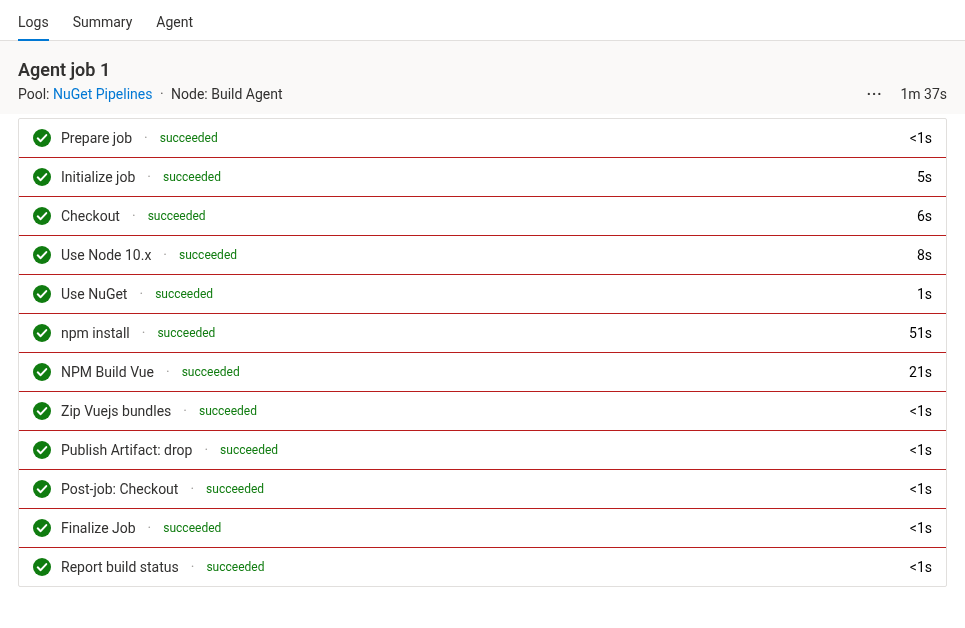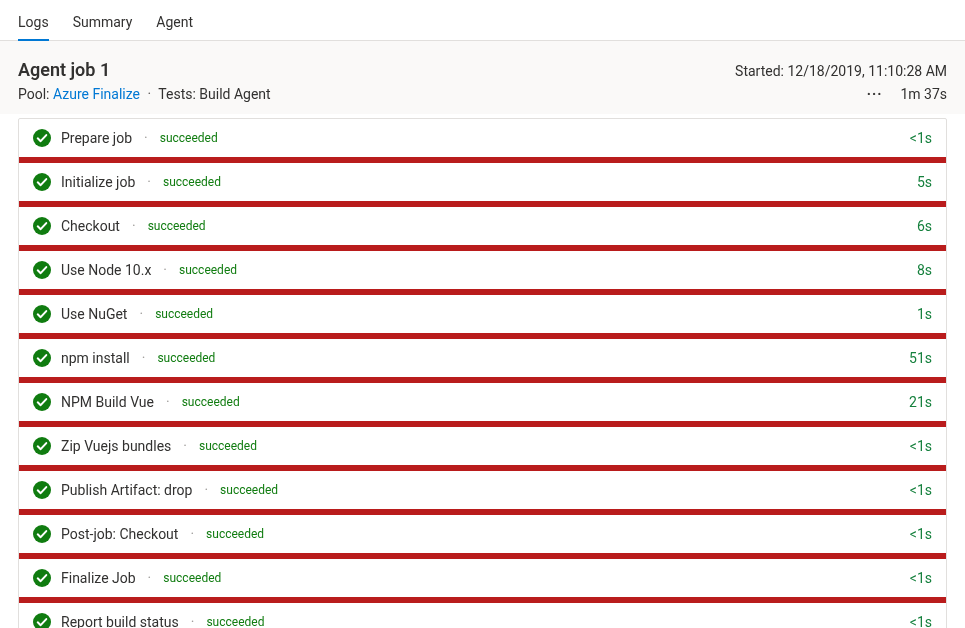--- a/index.html
+++ b/index.html
@@ -88,21 +88,21 @@
   .steps {
     margin: 4px 18px 18px 18px;
     border: 1px solid #e1dfdd;
     border-radius: 2px;
     background: #fff;
   }
   .step-row {
     display: flex;
     align-items: center;
     padding: 10px 14px;
-    border-bottom: 6px solid #b91c1c;
+    border-bottom: 1px solid #b91c1c;
     cursor: pointer;
     gap: 10px;
   }
   .step-row:last-child { border-bottom: none; align-items: center; }
   .status-icon {
     width: 18px; height: 18px;
     flex: 0 0 auto;
   }
   .step-name {
     font-size: 14px;
@@ -112,46 +112,42 @@
     color: #a19f9d;
     margin: 0 2px;
   }
   .step-status {
     color: #107c10;
     font-size: 12px;
   }
   .step-time {
     margin-left: auto;
     font-size: 14px;
-    color: #15803d;
+    color: #000000;
   }
 </style>
 </head>
 <body>
 
 <div class="tabs" id="tabs-bar">
     <div class="tab active">Logs</div>
     <div class="tab">Summary</div>
     <div class="tab">Agent</div>
   </div>
 
 <div class="header">
   <div class="header-row1">
     <div class="job-title">Agent job 1</div>
-    <div class="started">
-      <span>Started:</span>
-      <span>12/18/2019, 11:10:28 AM</span>
-    </div>
   </div>
   <div class="header-row2">
     <div class="pool-line">
       <span>Pool:</span>
-      <span class="link">Azure Finalize</span>
+      <span class="link">NuGet Pipelines</span>
       <span class="dot">·</span>
-      <span>Tests:</span>
+      <span>Node:</span>
       <span>Build Agent</span>
     </div>
     <div class="right-meta">
       <span class="more">···</span>
       <span class="duration">1m 37s</span>
     </div>
   </div>
 </div>
 
 <div class="steps" id="steps-list">

